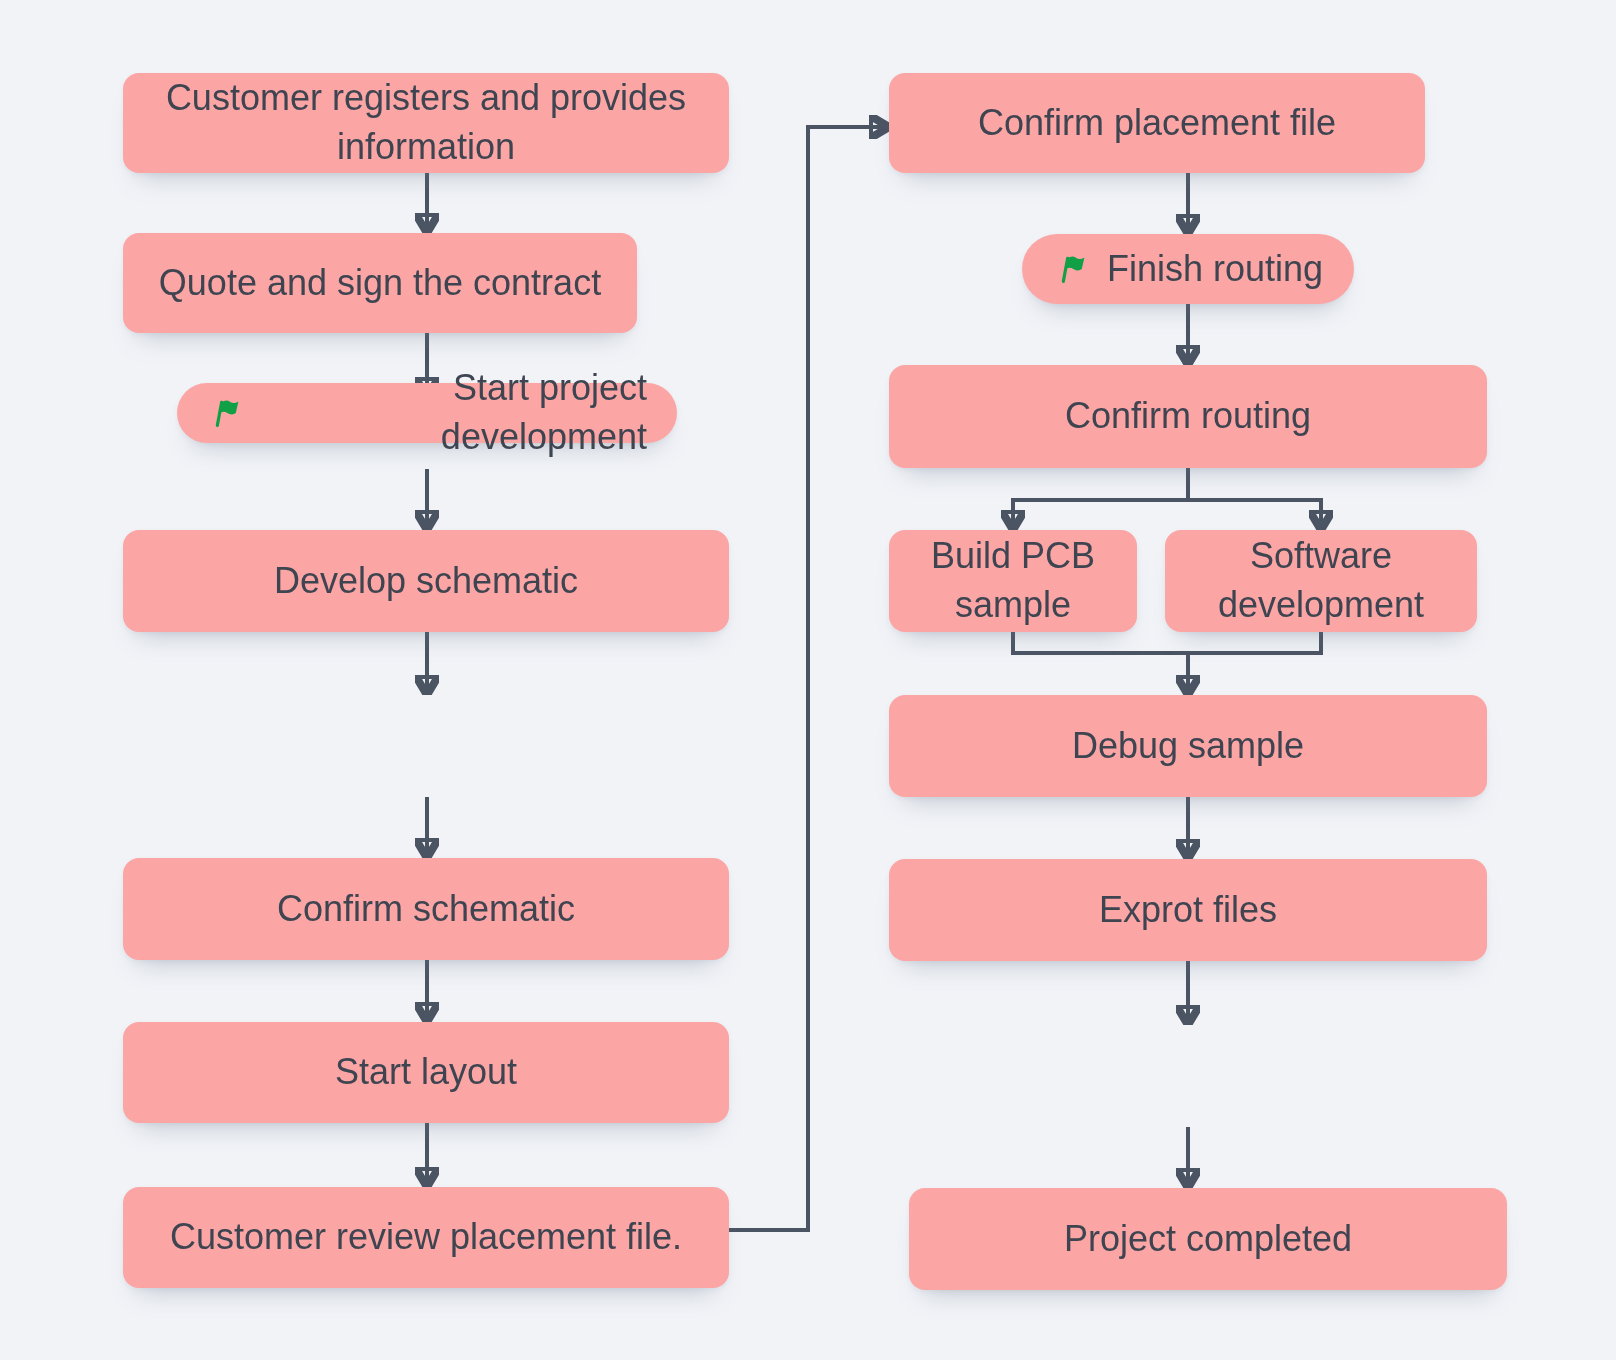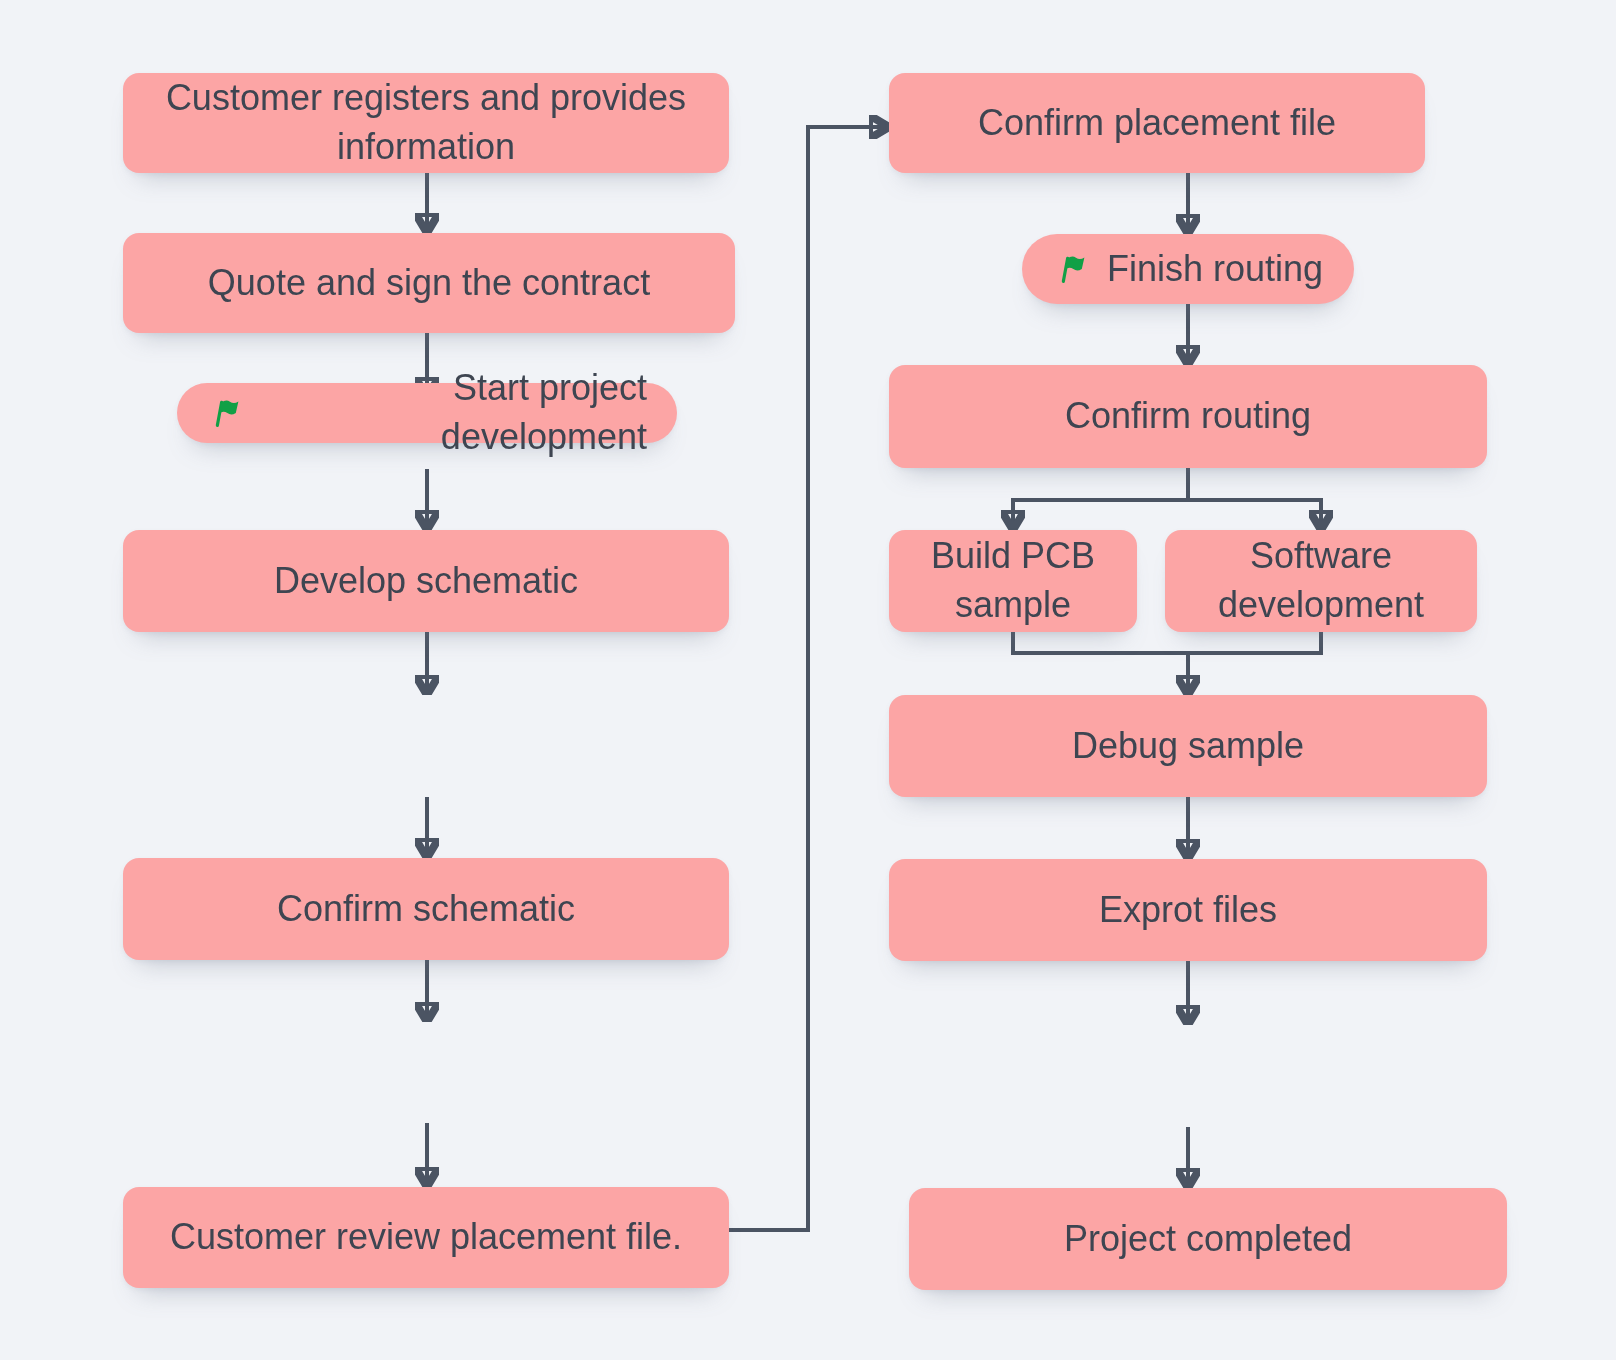--- a/index.html
+++ b/index.html
@@ -83,37 +83,38 @@
     <path d="M1011 653 H1323"></path>
     <path d="M1188 653 V692" marker-end="url(#ah)"></path>
 
     <path d="M1188 797 V856" marker-end="url(#ah)"></path>
     <path d="M1188 961 V1022" marker-end="url(#ah)"></path>
     <path d="M1188 1127 V1185" marker-end="url(#ah)"></path>
   </svg>
 
   <div class="node" style="left:123px;top:73px;width:606px;height:100px">Customer registers and provides information</div>
 
-  <div class="node" style="left:123px;top:233px;width:612px;height:100px">Quote and sign the contract</div>
+  <div class="node" style="left:123px;top:233px;width:514px;height:100px">Quote and sign the contract</div>
 
   <div class="node pill" style="left:177px;top:383px;width:500px;height:60px">
     <span class="flag">
       <svg viewBox="0 0 32 32">
         <path d="M9.2 27 L13 6.5" stroke="#11a046" stroke-width="2.8" stroke-linecap="round" fill="none"></path>
         <path d="M12.6 7 C15.4 4.4 18 4.2 20.4 5.9 C22.8 7.6 25.3 7.4 27.9 5.7 L25.6 15.9 C23 17.6 20.5 17.8 18.1 16.1 C15.7 14.4 13.2 14.6 10.5 16.3 Z" fill="#11a046"></path>
       </svg>
     </span>
     <span>Start project development</span>
   </div>
 
   <div class="node" style="left:123px;top:530px;width:606px;height:102px">Develop schematic</div>
 
 
   <div class="node" style="left:123px;top:858px;width:606px;height:102px">Confirm schematic</div>
 
+  <div class="node" style="left:123px;top:1022px;width:606px;height:101px">Start layout</div>
 
   <div class="node" style="left:123px;top:1187px;width:606px;height:101px">Customer review placement file.</div>
 
   <div class="node" style="left:889px;top:73px;width:536px;height:100px">Confirm placement file</div>
 
   <div class="node pill" style="left:1022px;top:234px;width:332px;height:70px">
     <span class="flag">
       <svg viewBox="0 0 32 32">
         <path d="M9.2 27 L13 6.5" stroke="#11a046" stroke-width="2.8" stroke-linecap="round" fill="none"></path>
         <path d="M12.6 7 C15.4 4.4 18 4.2 20.4 5.9 C22.8 7.6 25.3 7.4 27.9 5.7 L25.6 15.9 C23 17.6 20.5 17.8 18.1 16.1 C15.7 14.4 13.2 14.6 10.5 16.3 Z" fill="#11a046"></path>

